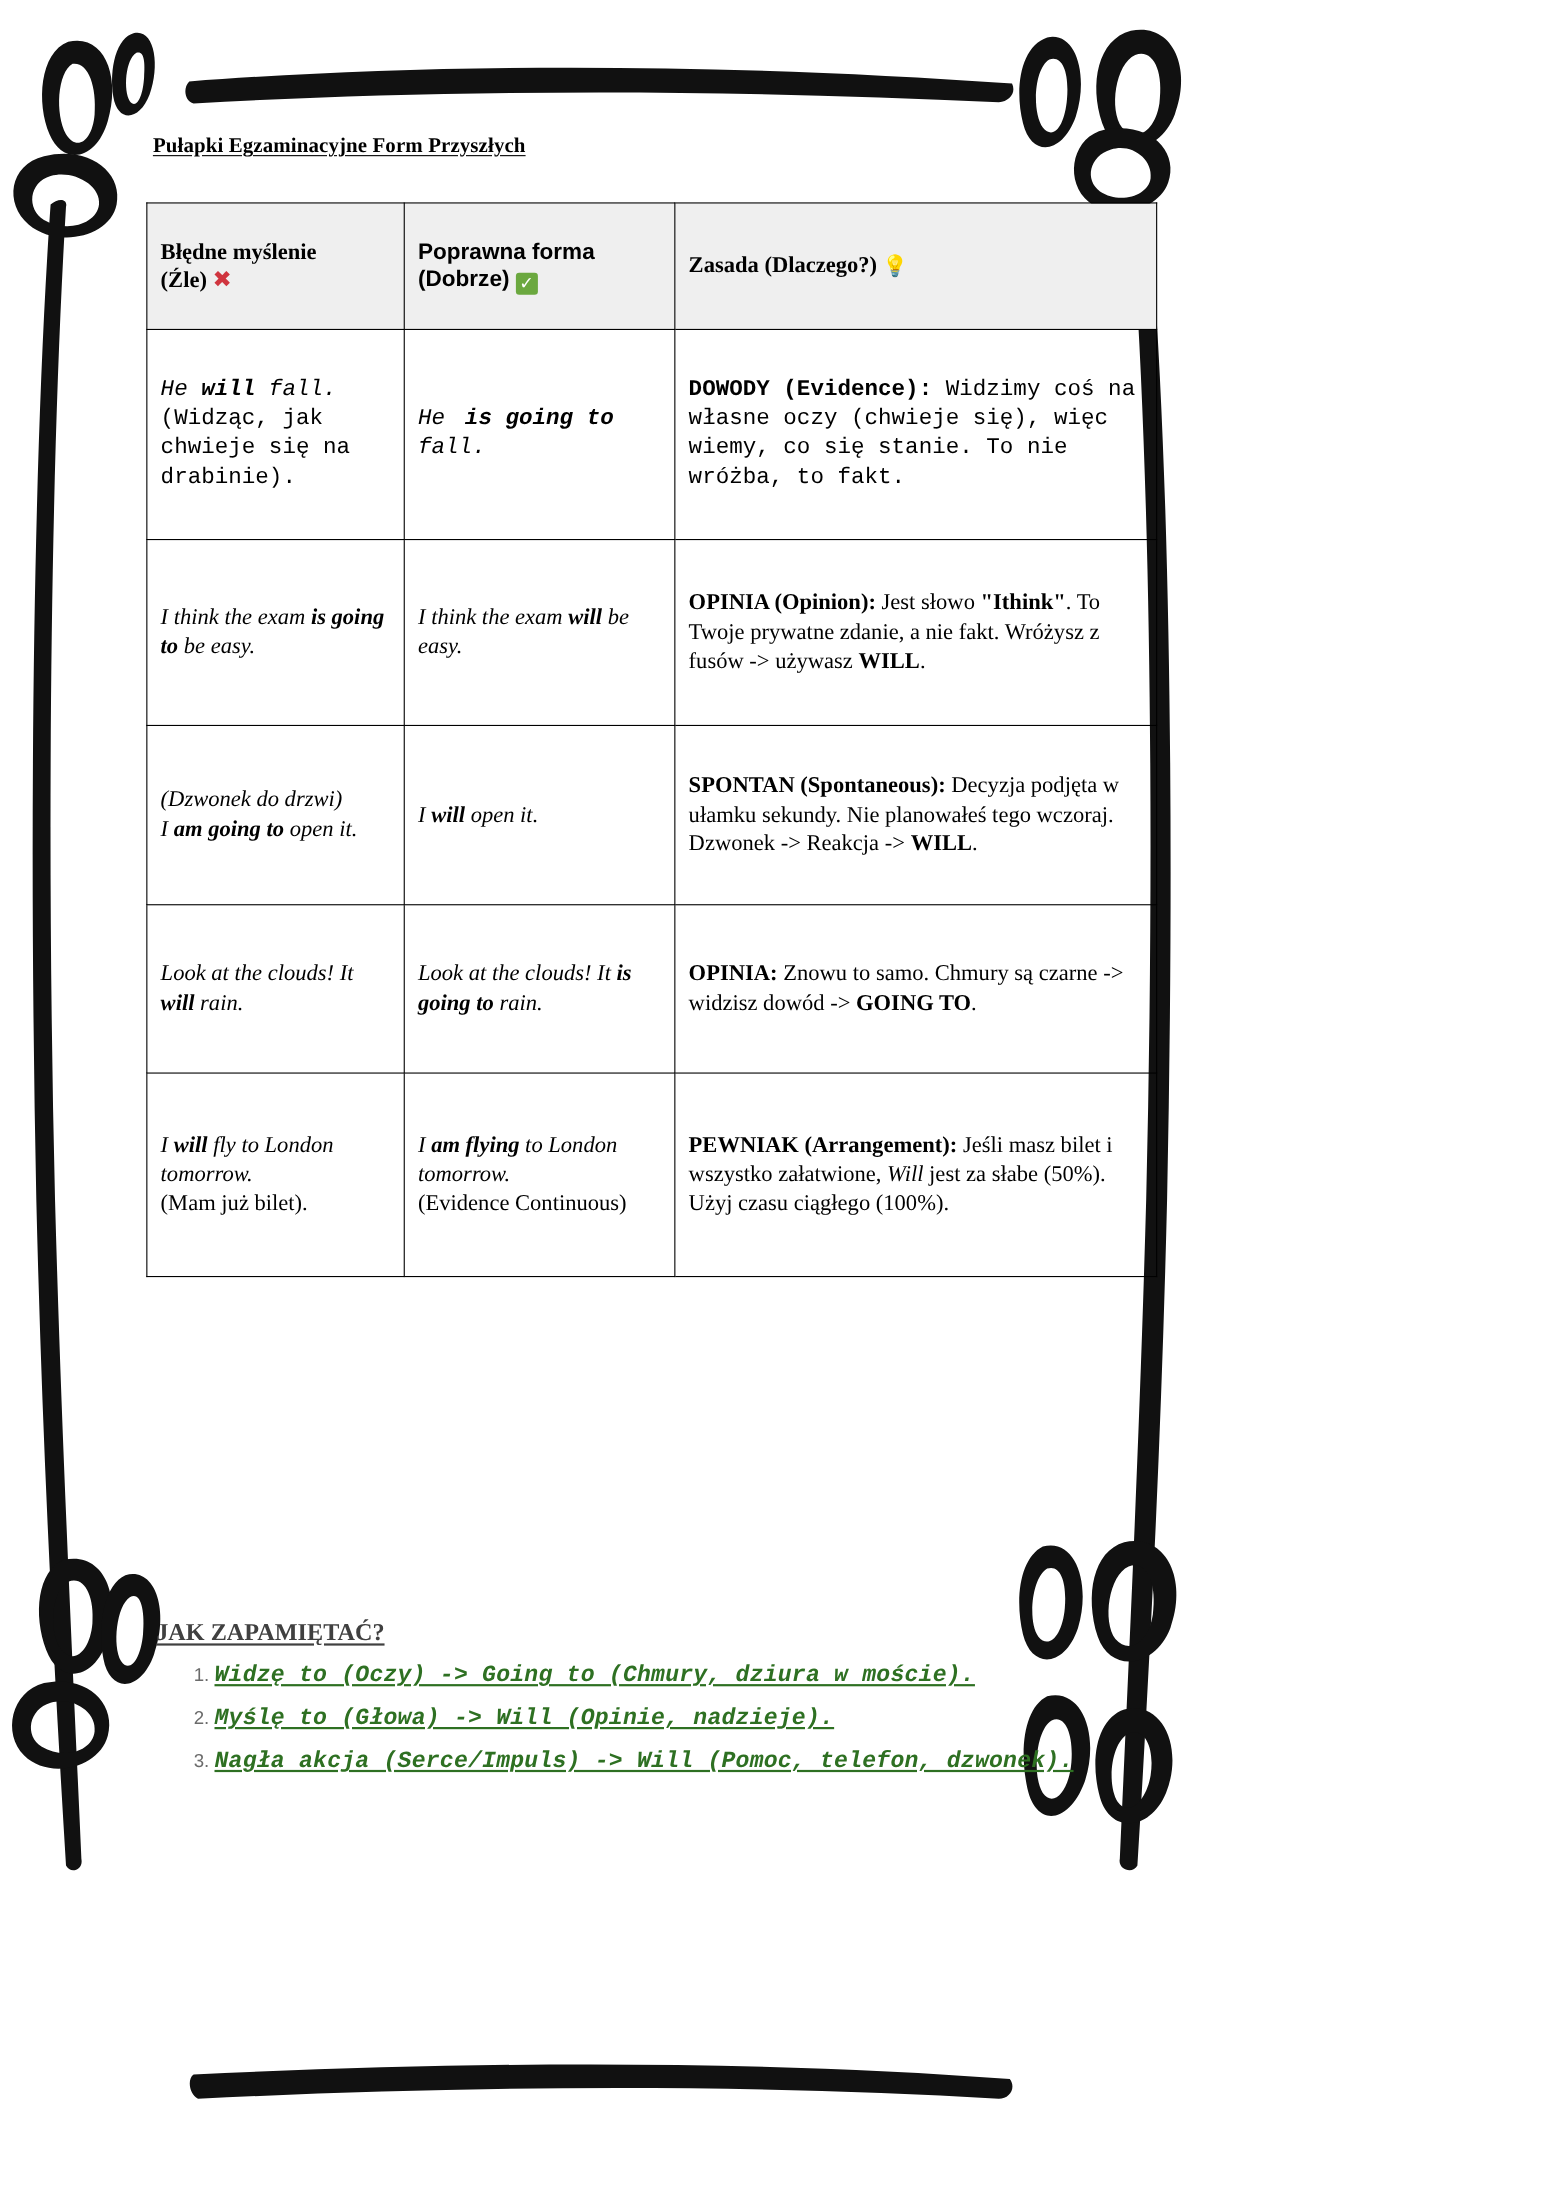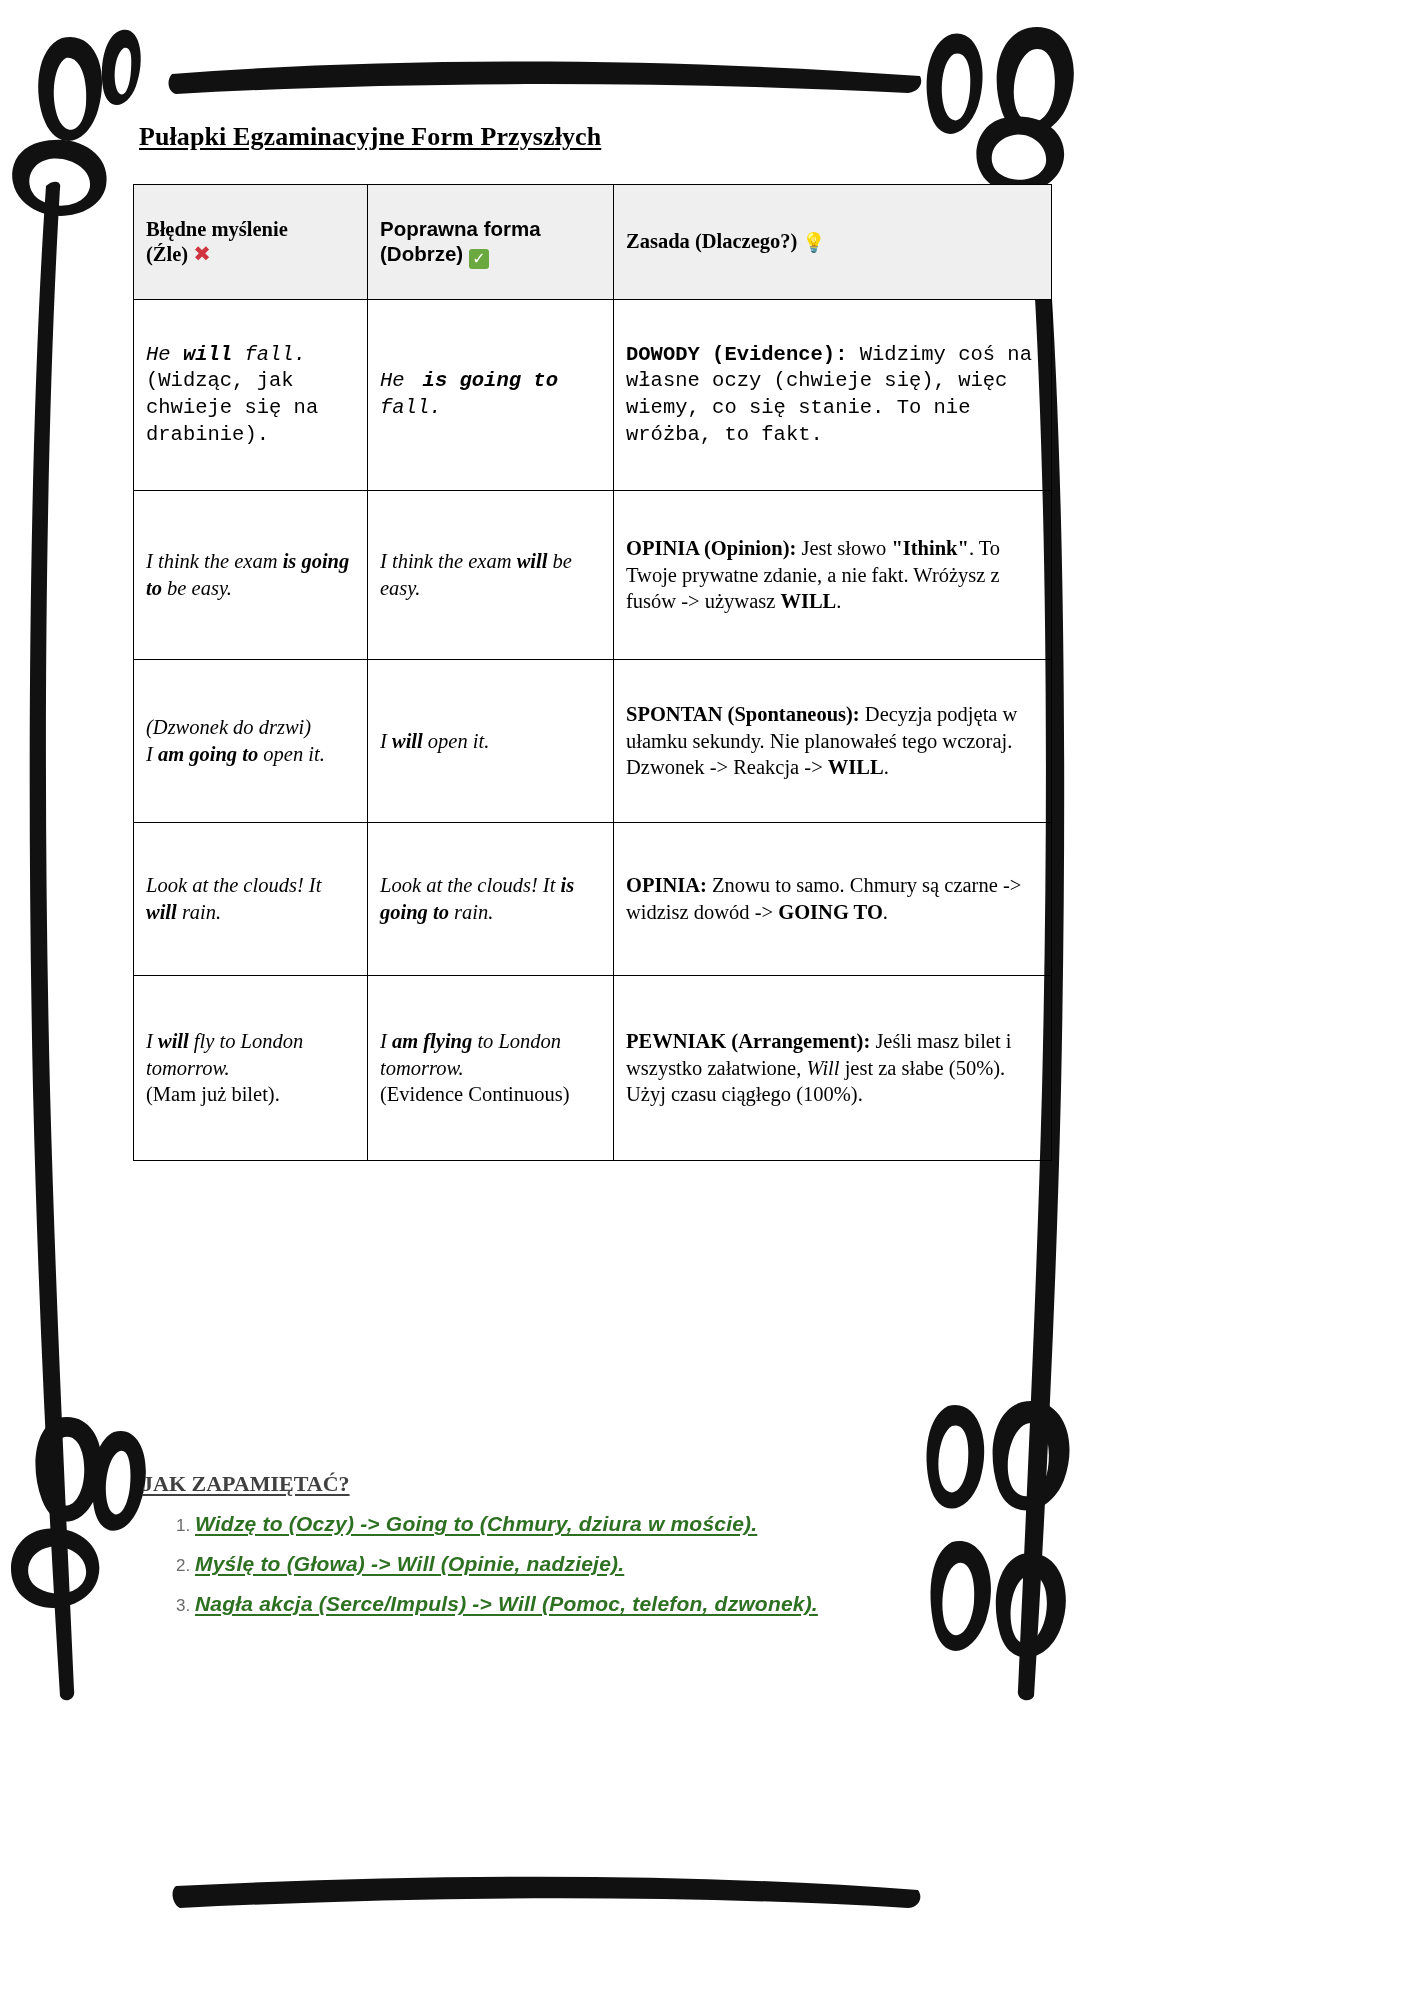--- a/index.html
+++ b/index.html
@@ -31,21 +31,21 @@
     top: 0;
     width: 1414px;
     height: 2000px;
   }
 
   #page-title {
     position: absolute;
     left: 139px;
     top: 122px;
     font-family: "Liberation Serif", serif;
-    font-size: 26px;
+    font-size: 19px;
     font-weight: bold;
     text-decoration: underline;
     text-underline-offset: 3px;
     color: #000;
     letter-spacing: 0.1px;
     white-space: nowrap;
   }
 
   
   #trap-table {
@@ -172,21 +172,21 @@
   }
   #memo-list li::marker {
     color: #6b6b6b;
     font-family: "Liberation Sans", sans-serif;
     font-size: 17px;
     font-weight: normal;
     font-style: normal;
   }
   .memo-text {
     display: inline-block;
-    font-family: Liberation Sans, sans-serif;
+    font-family: Liberation Mono, monospace;
     font-size: 21px;
     font-weight: bold;
     font-style: italic;
     color: #2e7022;
     text-decoration: underline;
     text-underline-offset: 3px;
     text-decoration-thickness: 2px;
     letter-spacing: 0.2px;
   }
 </style>

